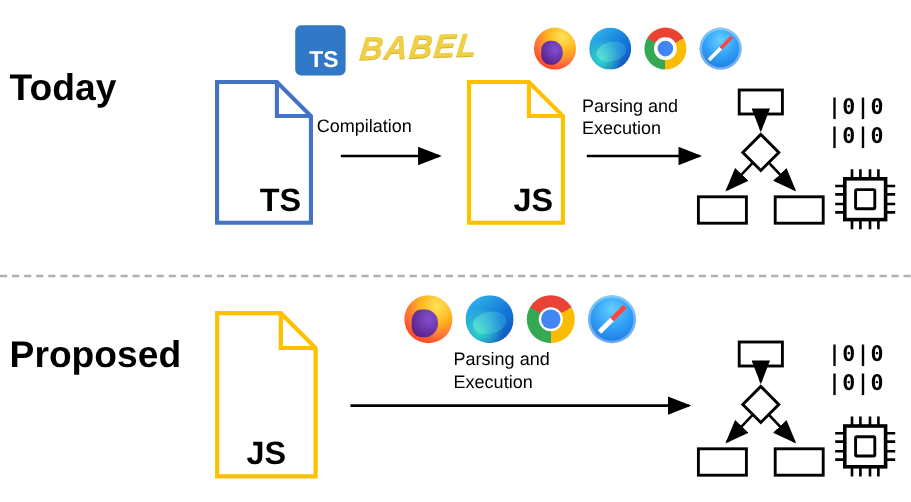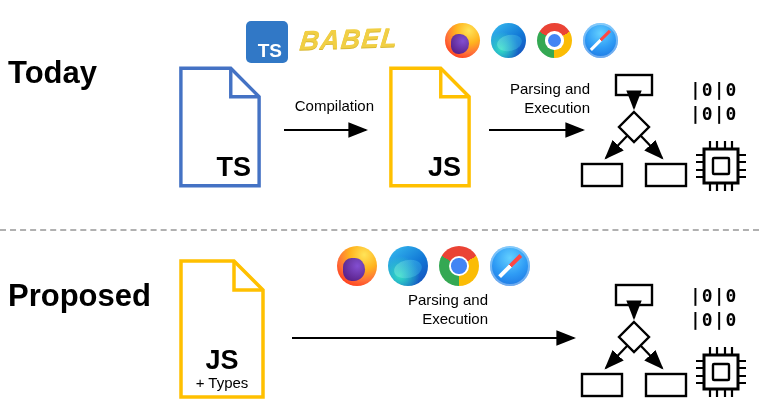--- a/index.html
+++ b/index.html
@@ -71,21 +71,21 @@
   .doc-fold-blue{fill:none;stroke:#4472C4;stroke-width:3.5;}
   .doc-outline-yellow{fill:#ffffff;stroke:#FFC000;stroke-width:3.5;stroke-linejoin:miter;}
   .doc-fold-yellow{fill:none;stroke:#FFC000;stroke-width:3.5;}
   .doc-label{position:absolute;right:13px;bottom:9px;font-weight:bold;font-size:27px;line-height:1;}
   .doc-text-stack{position:absolute;left:0;right:0;bottom:8px;text-align:center;}
   .doc-label-center{display:block;font-weight:bold;font-size:27px;line-height:1.05;}
   .doc-sublabel{display:block;font-size:15px;line-height:1.2;}
   
   .arrow{position:absolute;overflow:visible;}
   .arrow line{stroke:#000;stroke-width:2.2;}
-  .arrow-label{position:absolute;text-align:right;font-size:15px;line-height:1.25;color:#000;}
+  .arrow-label{position:absolute;text-align:left;font-size:15px;line-height:1.25;color:#000;}
   
   .flowchart{position:absolute;overflow:visible;}
   .fc rect,.fc polygon{fill:#fff;stroke:#000;stroke-width:2.4;}
   .fc line{stroke:#000;stroke-width:2.2;}
   
   .binary{
     position:absolute;font-family:"DejaVu Sans Mono", monospace;
     font-weight:bold;font-size:18px;line-height:1.35;letter-spacing:1px;color:#000;
   }
   .chip{position:absolute;}
@@ -123,21 +123,21 @@
   </div>
 
   <div class="doc" style="left:176px;top:64px">
     <svg viewBox="0 0 90 126" width="88" height="126">
       <path class="doc-outline-blue" d="M5 3 H56 L85 32 V123 H5 Z"></path>
       <path class="doc-fold-blue" d="M56 3 V32 H85"></path>
     </svg>
     <span class="doc-label">TS</span>
   </div>
 
-  <div class="arrow-label" style="left:278px;top:97px;width:96px">Compilation</div>
+  <div class="arrow-label" style="left:264px;top:97px;width:96px">Compilation</div>
   <svg class="arrow" style="left:282px;top:121px" width="92" height="18">
     <line x1="2" y1="9" x2="84" y2="9" marker-end="url(#ah)"></line>
   </svg>
 
   <div class="doc" style="left:386px;top:64px">
     <svg viewBox="0 0 90 126" width="88" height="126">
       <path class="doc-outline-yellow" d="M5 3 H56 L85 32 V123 H5 Z"></path>
       <path class="doc-fold-yellow" d="M56 3 V32 H85"></path>
     </svg>
     <span class="doc-label">JS</span>
@@ -180,21 +180,20 @@
 
   <div class="section-label" style="left:8px;top:278px">Proposed</div>
 
   <div class="doc" style="left:176px;top:258px">
     <svg viewBox="0 0 92 142" width="92" height="142">
       <path class="doc-outline-yellow" d="M5 3 H58 L87 32 V139 H5 Z"></path>
       <path class="doc-fold-yellow" d="M58 3 V32 H87"></path>
     </svg>
     <div class="doc-text-stack">
       <span class="doc-label-center">JS</span>
-      <span class="doc-sublabel">+ Types</span>
     </div>
   </div>
 
   <div class="browser-row bicon-lg" style="left:337px;top:246px">
     <span class="bicon icon-firefox"></span>
     <span class="bicon icon-edge"></span>
     <span class="bicon icon-chrome"></span>
     <span class="bicon icon-safari"></span>
   </div>
 

